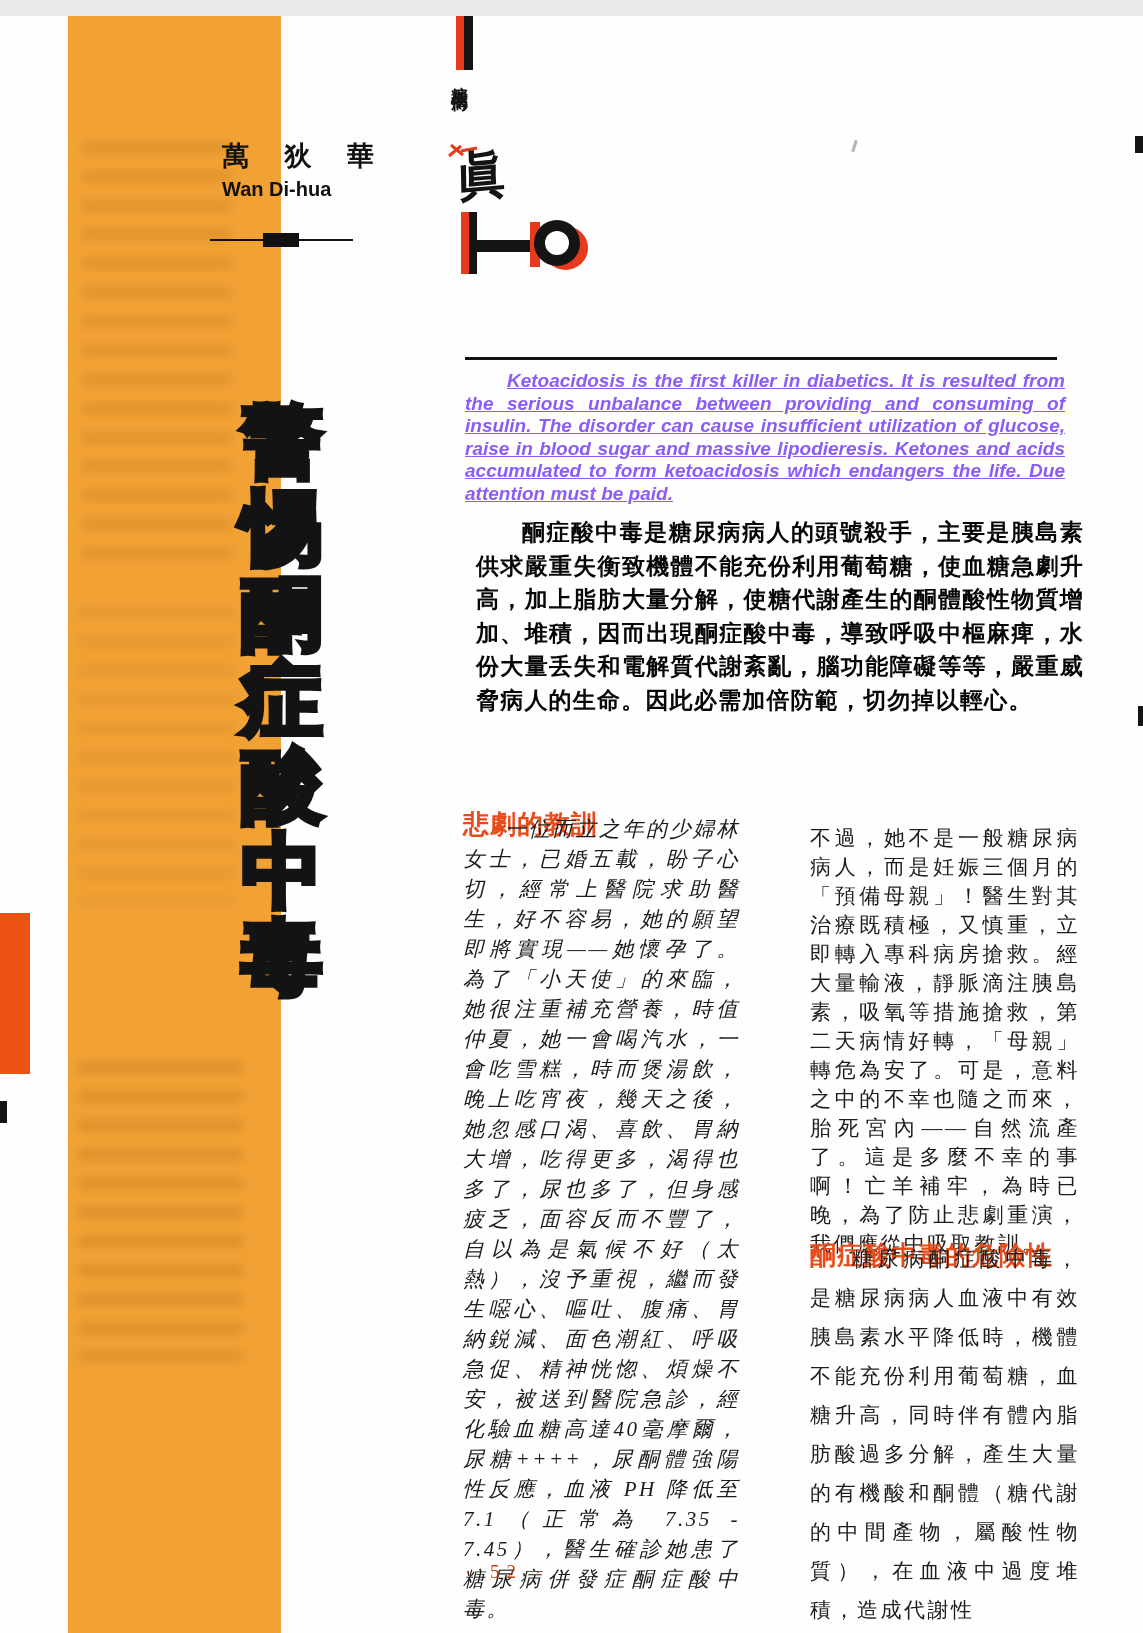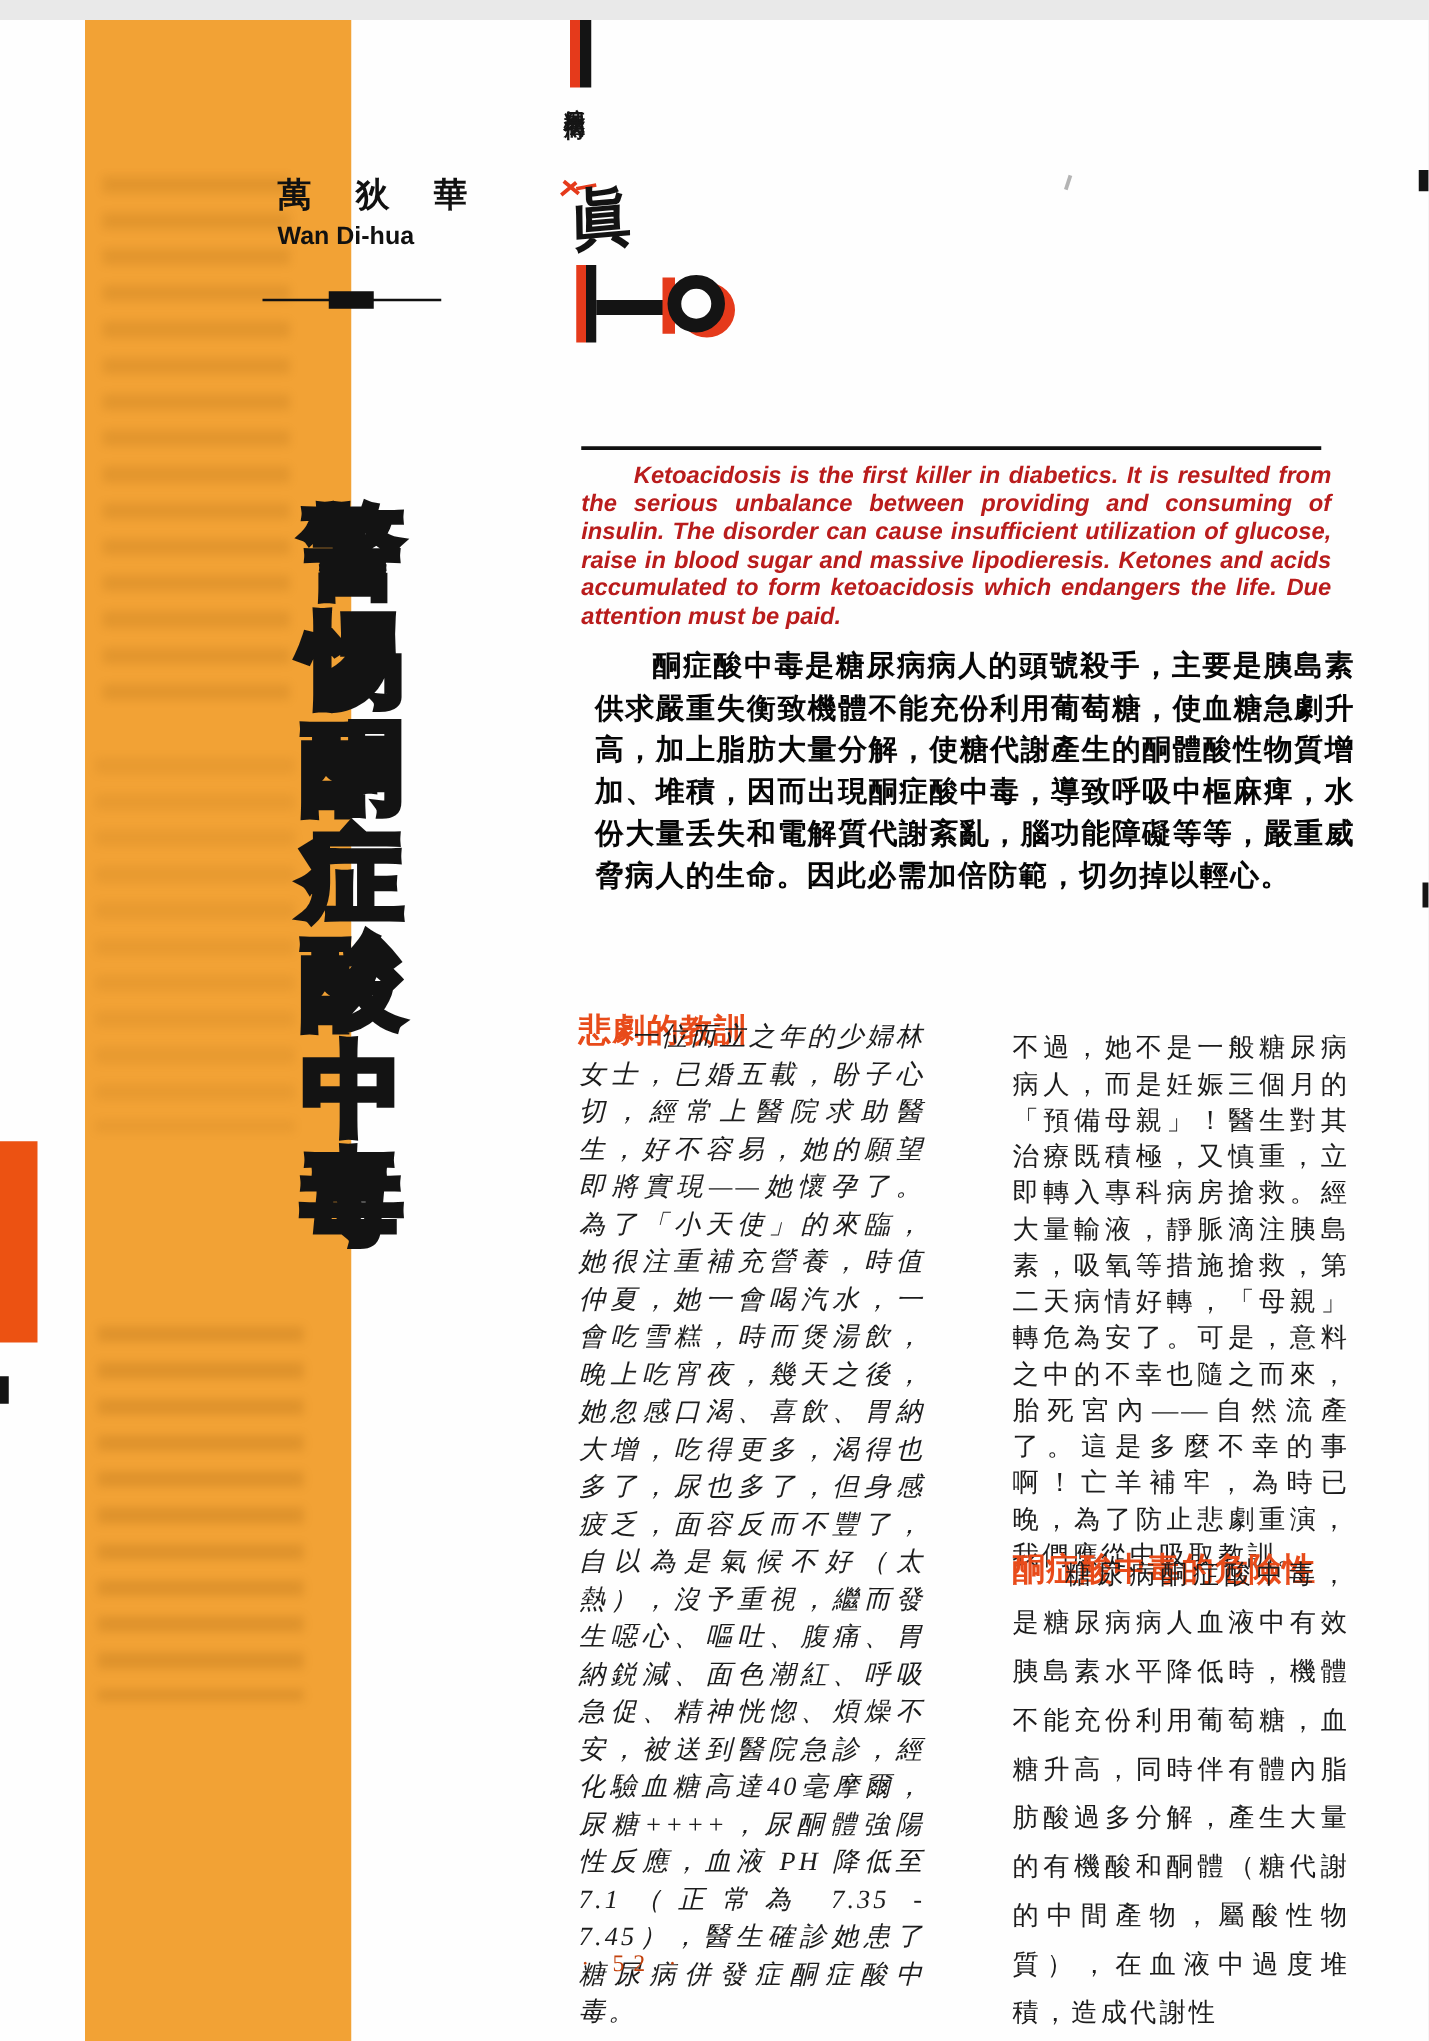--- a/index.html
+++ b/index.html
@@ -49,21 +49,21 @@
   .ring-tick{position:absolute; left:530px; top:206px; width:10px; height:45px; background:#E53A1B;}
   .ring-red{position:absolute; left:543px; top:210px; width:23px; height:22px;
     border:11px solid #E53A1B; border-radius:50%;}
   .ring-black{position:absolute; left:534px; top:204px; width:24px; height:24px;
     border:11px solid #141414; border-radius:50%; background:#fefefe;}
   
   .rule-top{position:absolute; left:465px; top:341px; width:592px; height:3px; background:#111;}
   .abstract{position:absolute; left:465px; top:354px; width:600px;
     font-family:"Liberation Sans","DejaVu Sans",sans-serif;
     font-style:italic; font-weight:bold; font-size:19px; line-height:22.5px;
-    text-align:justify; text-indent:42px; color:#b91c1c;}
+    text-align:justify; text-indent:42px; color:#8b5cf6;text-decoration:underline;}
   .lead{position:absolute; left:476px; top:500px; width:608px;
     font-family:"Liberation Sans","DejaVu Sans",sans-serif; font-weight:bold;
     font-size:23px; line-height:33.5px; letter-spacing:1.2px;
     text-align:justify; text-indent:2em; color:#060606;}
   
   .v-title{position:absolute; left:230px; top:383px; width:104px;}
   .title-char{
     width:104px; height:86px; text-align:center;
     font-family:"DejaVu Sans","Liberation Sans",sans-serif; font-weight:900;
     font-size:80px; line-height:86px;

